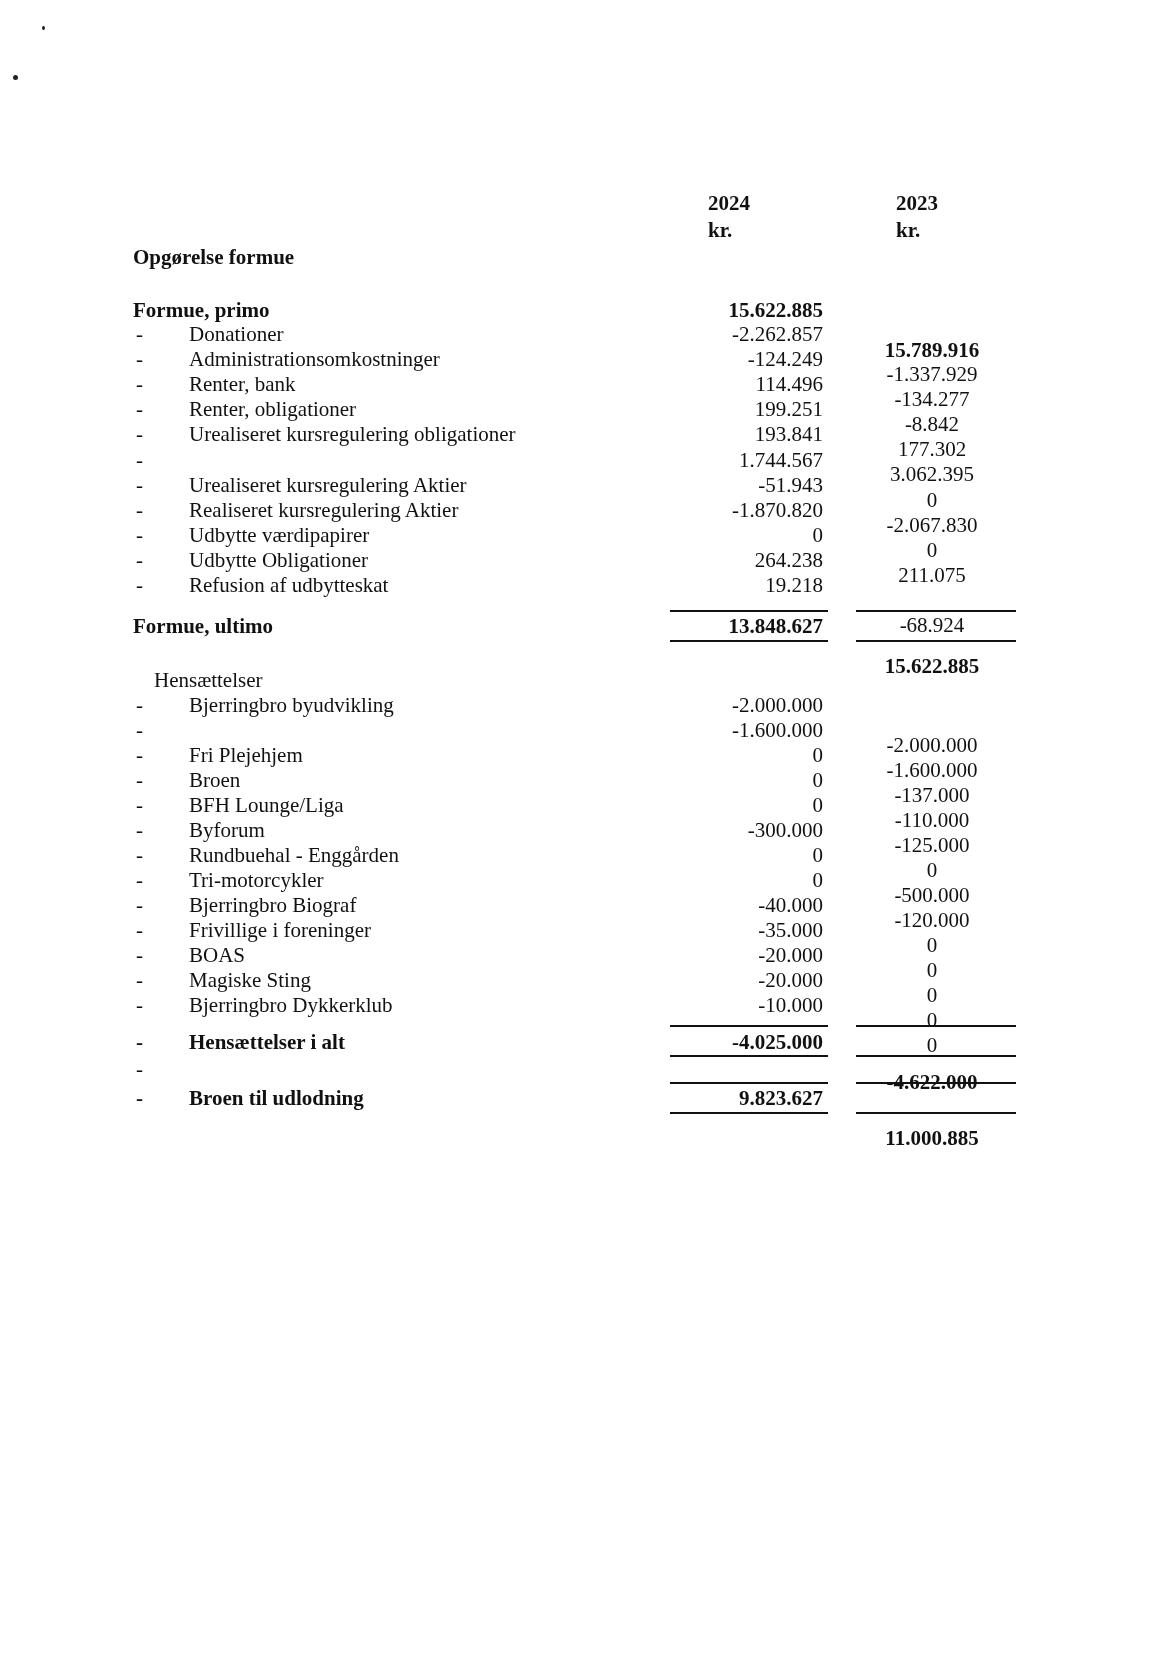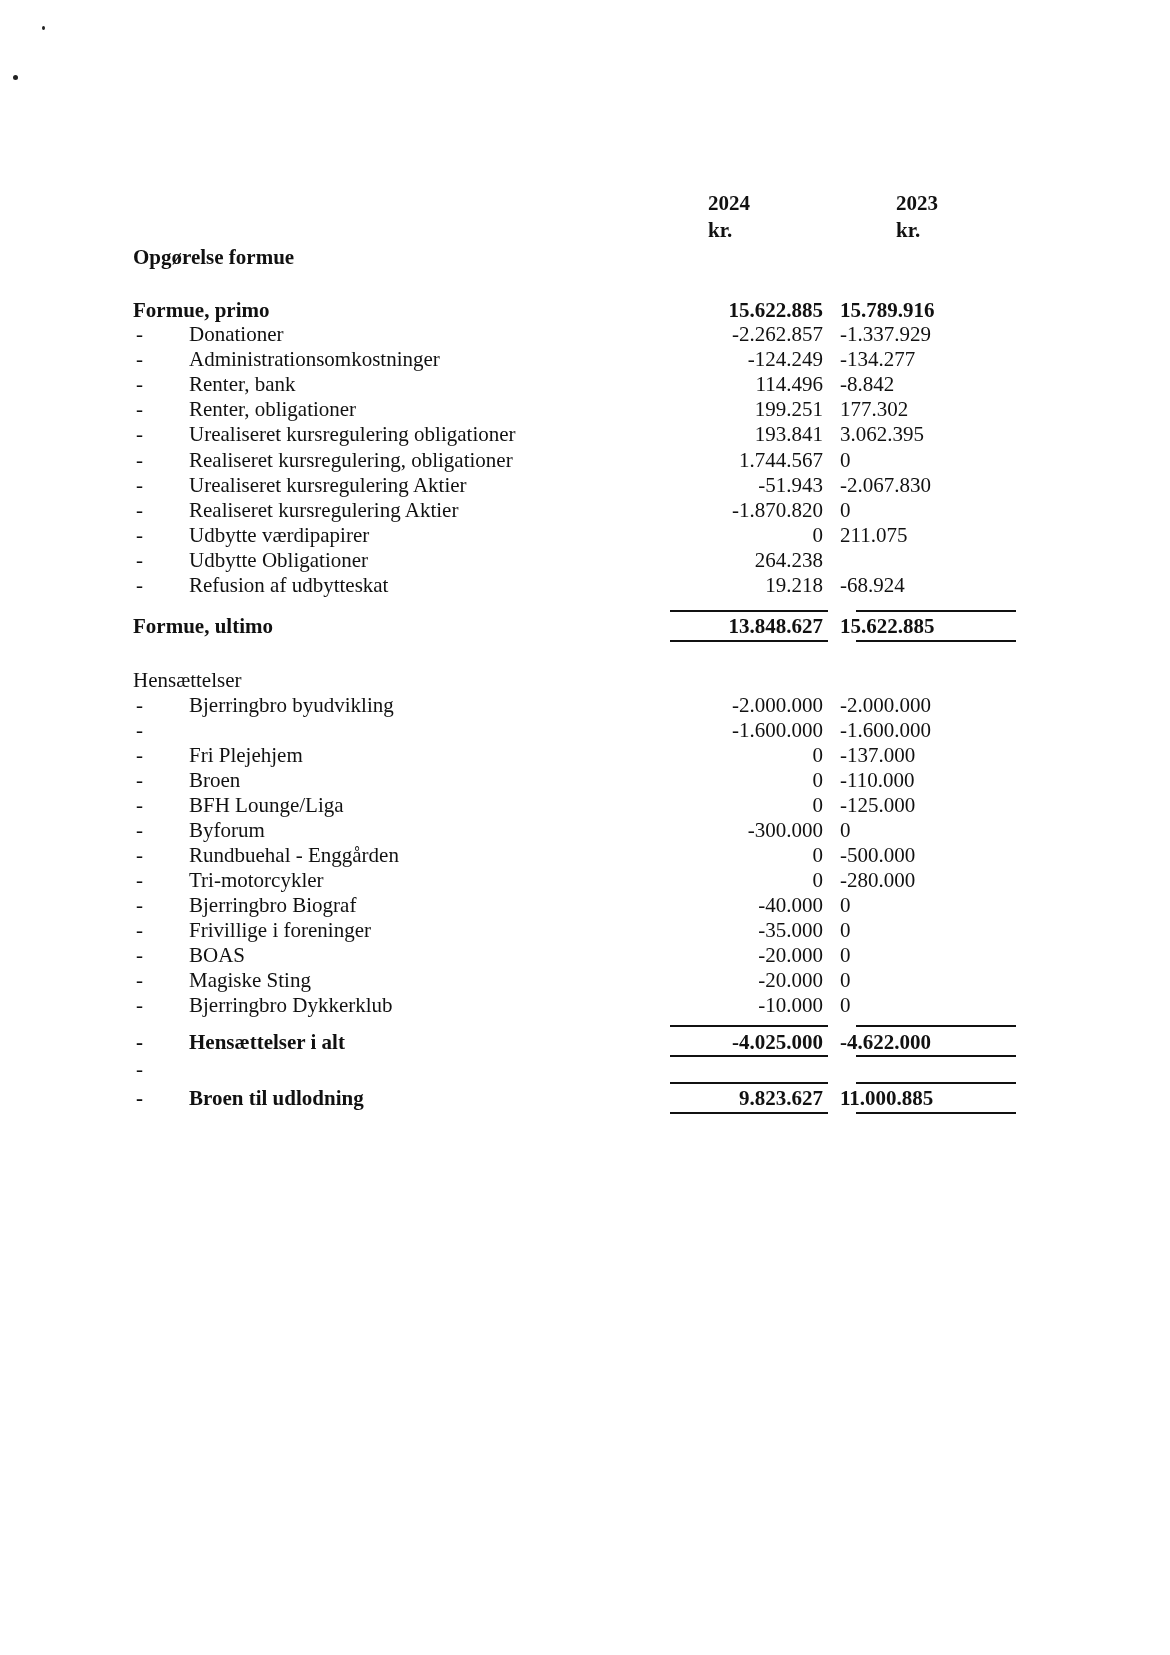--- a/index.html
+++ b/index.html
@@ -18,21 +18,21 @@
       font-weight: bold; font-size: 21px;
     }
     .row {
       position: absolute; left: 133px; width: 890px; height: 26px;
       font-size: 21px; line-height: 26px;
     }
     .row .dash { position: absolute; left: 3px; }
     .row .label { position: absolute; left: 56px; white-space: nowrap; }
     .row .label.nodash { left: 0; }
     .row .v1 { position: absolute; right: 200px; width: 170px; text-align: right; }
-    .row .v2 { position: absolute; right: 13px; width: 170px; text-align: left; }
+    .row .v2 { position: absolute; right: 6px; width: 170px; text-align: center; margin-top: 40px; }
     .row.bold { font-weight: bold; }
     .rule {
       position: absolute; height: 0; border-top: 2px solid #111;
     }
     .rule.c1 { left: 670px; width: 158px; }
     .rule.c2 { left: 856px; width: 160px; }
   </style>
 </head>
 <body>
 
@@ -83,21 +83,20 @@
         <span class="v2">177.302</span>
       </div>
       <div class="row" style="top: 421.4px;">
         <span class="dash">-</span>
         <span class="label">Urealiseret kursregulering obligationer</span>
         <span class="v1">193.841</span>
         <span class="v2">3.062.395</span>
       </div>
       <div class="row" style="top: 446.5px;">
         <span class="dash">-</span>
-        <span class="label">Realiseret kursregulering, obligationer</span>
         <span class="v1">1.744.567</span>
         <span class="v2">0</span>
       </div>
       <div class="row" style="top: 471.6px;">
         <span class="dash">-</span>
         <span class="label">Urealiseret kursregulering Aktier</span>
         <span class="v1">-51.943</span>
         <span class="v2">-2.067.830</span>
       </div>
       <div class="row" style="top: 496.7px;">
@@ -130,21 +129,21 @@
   <div class="rule c2" style="top:610px;"></div>
 
   <div class="row bold" style="top:613px;">
     <span class="label nodash">Formue, ultimo</span>
     <span class="v1">13.848.627</span>
     <span class="v2">15.622.885</span>
   </div>
   <div class="rule c1" style="top:640px;"></div>
   <div class="rule c2" style="top:640px;"></div>
 
-  <div class="row" style="top:667px;">
+  <div class="row" style="top:667px;margin-left:21px;">
     <span class="label nodash">Hensættelser</span>
   </div>
 
   <div id="hens-items">
       <div class="row" style="top: 692px;">
         <span class="dash">-</span>
         <span class="label">Bjerringbro byudvikling</span>
         <span class="v1">-2.000.000</span>
         <span class="v2">-2.000.000</span>
       </div>
@@ -180,21 +179,21 @@
       <div class="row" style="top: 842px;">
         <span class="dash">-</span>
         <span class="label">Rundbuehal - Enggården</span>
         <span class="v1">0</span>
         <span class="v2">-500.000</span>
       </div>
       <div class="row" style="top: 867px;">
         <span class="dash">-</span>
         <span class="label">Tri-motorcykler</span>
         <span class="v1">0</span>
-        <span class="v2">-280.000</span>
+        <span class="v2">-120.000</span>
       </div>
       <div class="row" style="top: 892px;">
         <span class="dash">-</span>
         <span class="label">Bjerringbro Biograf</span>
         <span class="v1">-40.000</span>
         <span class="v2">0</span>
       </div>
       <div class="row" style="top: 917px;">
         <span class="dash">-</span>
         <span class="label">Frivillige i foreninger</span>

